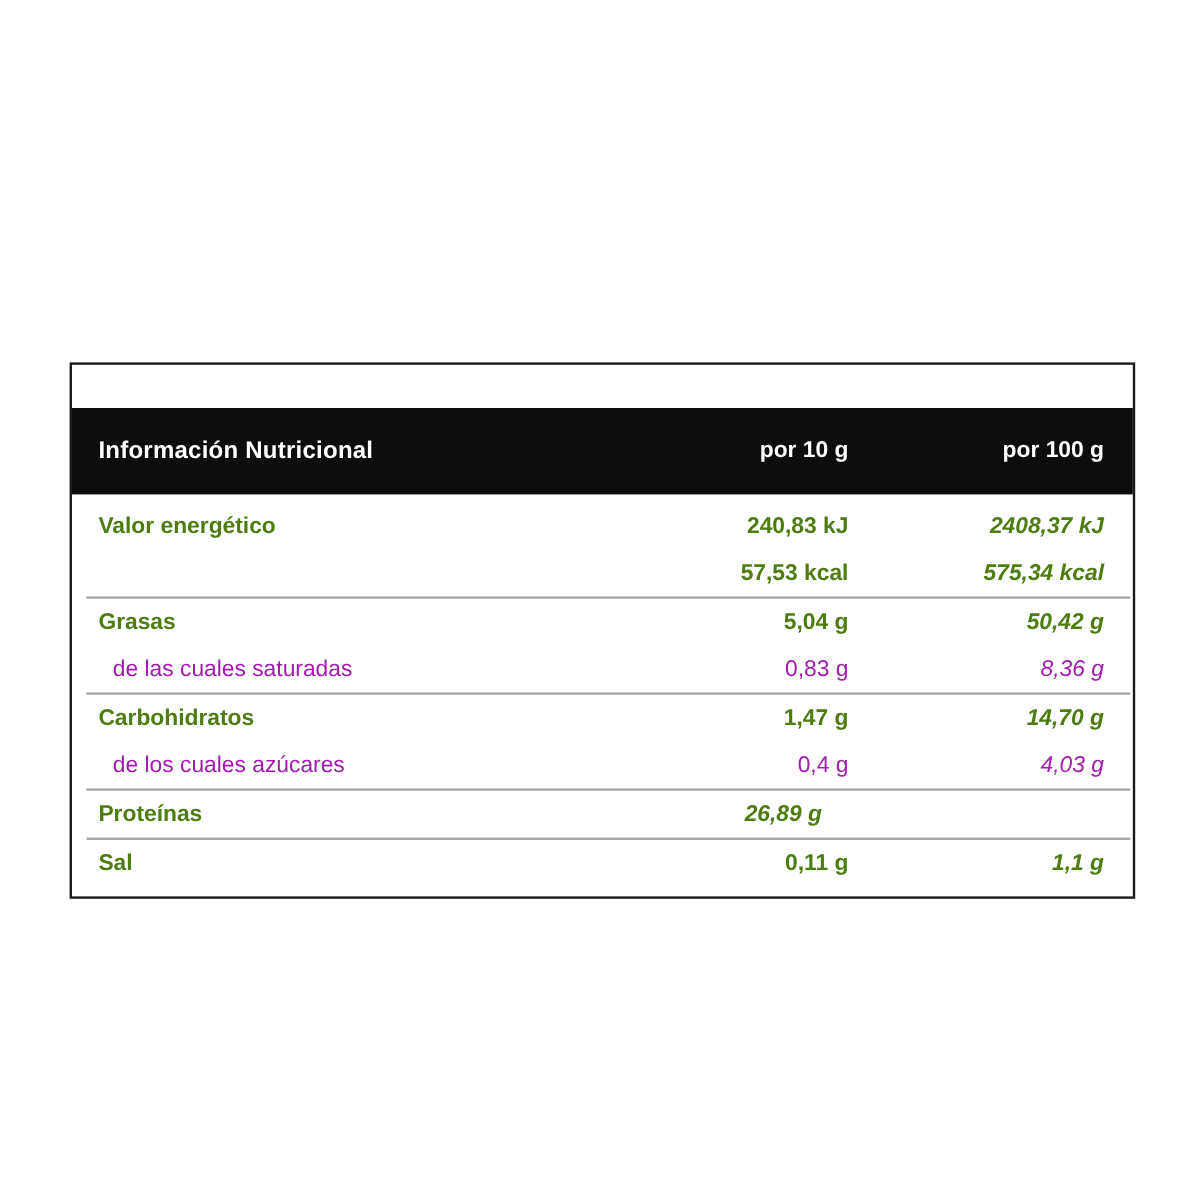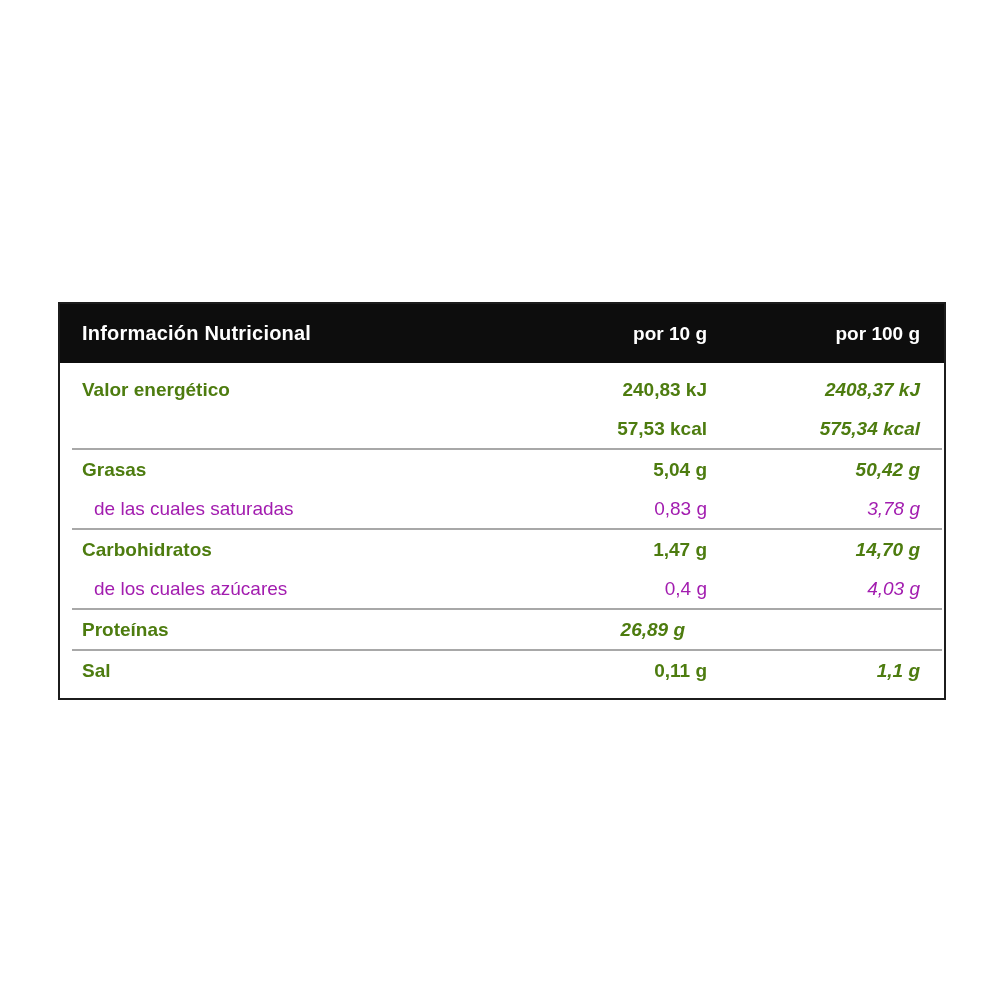--- a/index.html
+++ b/index.html
@@ -22,23 +22,24 @@
     top: 302px;
     width: 884px;
     border: 2px solid #1c1c1c;
     background: #ffffff;
     box-sizing: content-box;
   }
   .table-header {
     display: grid;
     grid-template-columns: 1fr 210px 235px;
     align-items: center;
-    height: 59px;
+    height: 72px;
     background: #0d0d0d;
     color: #ffffff;
+    margin-top: 36px;
   }
   .table-header .title-cell {
     font-size: 20px;
     font-weight: 700;
     padding-left: 22px;
     letter-spacing: 0.2px;
   }
   .table-header .col-cell {
     font-size: 19px;
     font-weight: 700;
@@ -114,21 +115,21 @@
 
       <div class="row main">
         <div class="label-cell">Grasas</div>
         <div class="value-cell per10">5,04 g</div>
         <div class="value-cell per100">50,42 g</div>
       </div>
 
       <div class="row sub">
         <div class="label-cell">de las cuales saturadas</div>
         <div class="value-cell per10">0,83 g</div>
-        <div class="value-cell per100">3,78 g</div>
+        <div class="value-cell per100">8,36 g</div>
       </div>
 
       <div class="divider"></div>
 
       <div class="row main">
         <div class="label-cell">Carbohidratos</div>
         <div class="value-cell per10">1,47 g</div>
         <div class="value-cell per100">14,70 g</div>
       </div>
 

